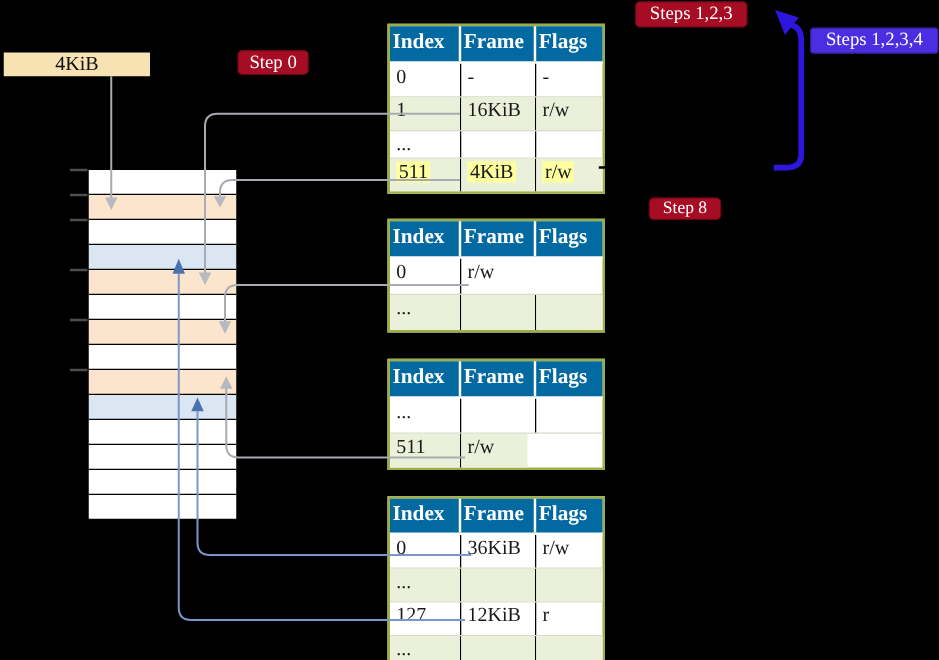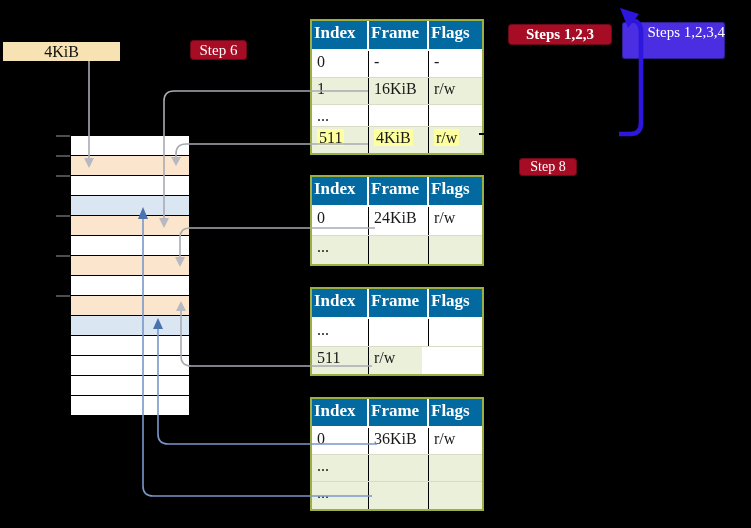--- a/index.html
+++ b/index.html
@@ -7,22 +7,22 @@
           font-family:"Liberation Serif","DejaVu Serif",serif;}
   
   .sizebox{position:absolute;left:3px;top:42px;width:117px;height:19px;background:#f6e2b3;
            color:#111;font-size:16px;text-align:center;line-height:19px;}
   
   .badge{position:absolute;color:#fff;font-size:15px;text-align:center;border-radius:4px;
          box-shadow:inset 0 0 0 1px rgba(0,0,0,.35);}
   .badge.red{background:#a60d24;}
   .badge.blue{background:#4b2ee2;border-radius:3px;}
   #badge-step0{left:190px;top:40px;width:57px;height:20px;line-height:20px;}
-  #badge-steps123{left:508px;top:24px;width:104px;height:21px;line-height:21px;font-weight:bold;}
-  #badge-steps1234{left:622px;top:22px;width:103px;height:37px;line-height:21px;text-align:right;}
+  #badge-steps123{left:508px;top:1px;width:90px;height:21px;line-height:21px;}
+  #badge-steps1234{left:648px;top:22px;width:103px;height:21px;line-height:21px;}
   #badge-step4{left:519px;top:158px;width:58px;height:18px;line-height:18px;font-size:14px;}
   
   #stack{position:absolute;left:70px;top:135px;width:120px;border:1px solid #000;box-sizing:border-box;}
   .srow{height:19px;border-bottom:1px solid #000;}
   .srow:last-child{border-bottom:none;}
   .cell-plain{background:#ffffff;}
   .cell-table{background:#fce5cd;}
   .cell-mapped{background:#dbe6f3;}
   .tick{position:absolute;width:14px;height:2px;background:#4d4d4d;left:56px;}
   
@@ -49,21 +49,21 @@
   .bigarrowhead{fill:#2d16dd;}
   .dash{stroke:#000;stroke-width:2;}
 </style>
 </head>
 <body>
 
 <div id="canvas">
 
   <div class="sizebox">4KiB</div>
 
-  <div id="badge-step0" class="badge red">Step 6</div>
+  <div id="badge-step0" class="badge red">Step 0</div>
   <div id="badge-steps123" class="badge red">Steps 1,2,3</div>
   <div id="badge-steps1234" class="badge blue">Steps 1,2,3,4</div>
   <div id="badge-step4" class="badge red">Step 8</div>
 
   <div id="stack">
       <div class="srow cell-plain"></div>
       <div class="srow cell-table"></div>
       <div class="srow cell-plain"></div>
       <div class="srow cell-mapped"></div>
       <div class="srow cell-table"></div>
@@ -114,21 +114,20 @@
         </div>
       </div>
       <div class="ptable" style="top: 175px; left: 310px;">
         <div class="trow" style="height: 28px;">
           <div class="th" style="width: 57px; height: 28px;">Index</div>
           <div class="th" style="width: 60px; height: 28px;">Frame</div>
           <div class="th" style="width: 53px; height: 28px;">Flags</div>
         </div>
         <div class="trow body first" style="height: 28px;">
           <div class="tb" style="width: 57px; height: 28px;"><span>0</span></div>
-          <div class="tb" style="width: 60px; height: 28px;"><span>24KiB</span></div>
           <div class="tb" style="width: 53px; height: 28px;"><span>r/w</span></div>
         </div>
         <div class="trow body shaded" style="height: 28px;">
           <div class="tb" style="width: 57px; height: 28px;"><span>...</span></div>
           <div class="tb" style="width: 60px; height: 28px;"></div>
           <div class="tb" style="width: 53px; height: 28px;"></div>
         </div>
       </div>
       <div class="ptable" style="top: 287px; left: 310px;">
         <div class="trow" style="height: 28px;">
@@ -155,20 +154,25 @@
         <div class="trow body first" style="height: 26px;">
           <div class="tb" style="width: 57px; height: 26px;"><span>0</span></div>
           <div class="tb" style="width: 60px; height: 26px;"><span>36KiB</span></div>
           <div class="tb" style="width: 53px; height: 26px;"><span>r/w</span></div>
         </div>
         <div class="trow body shaded" style="height: 26px;">
           <div class="tb" style="width: 57px; height: 26px;"><span>...</span></div>
           <div class="tb" style="width: 60px; height: 26px;"></div>
           <div class="tb" style="width: 53px; height: 26px;"></div>
         </div>
+        <div class="trow body" style="height: 26px;">
+          <div class="tb" style="width: 57px; height: 26px;"><span>127</span></div>
+          <div class="tb" style="width: 60px; height: 26px;"><span>12KiB</span></div>
+          <div class="tb" style="width: 53px; height: 26px;"><span>r</span></div>
+        </div>
         <div class="trow body shaded" style="height: 27px;">
           <div class="tb" style="width: 57px; height: 27px;"><span>...</span></div>
           <div class="tb" style="width: 60px; height: 27px;"></div>
           <div class="tb" style="width: 53px; height: 27px;"></div>
         </div>
       </div>
     </div>
 
   <svg id="overlay" width="751" height="528" viewBox="0 0 751 528">
 

